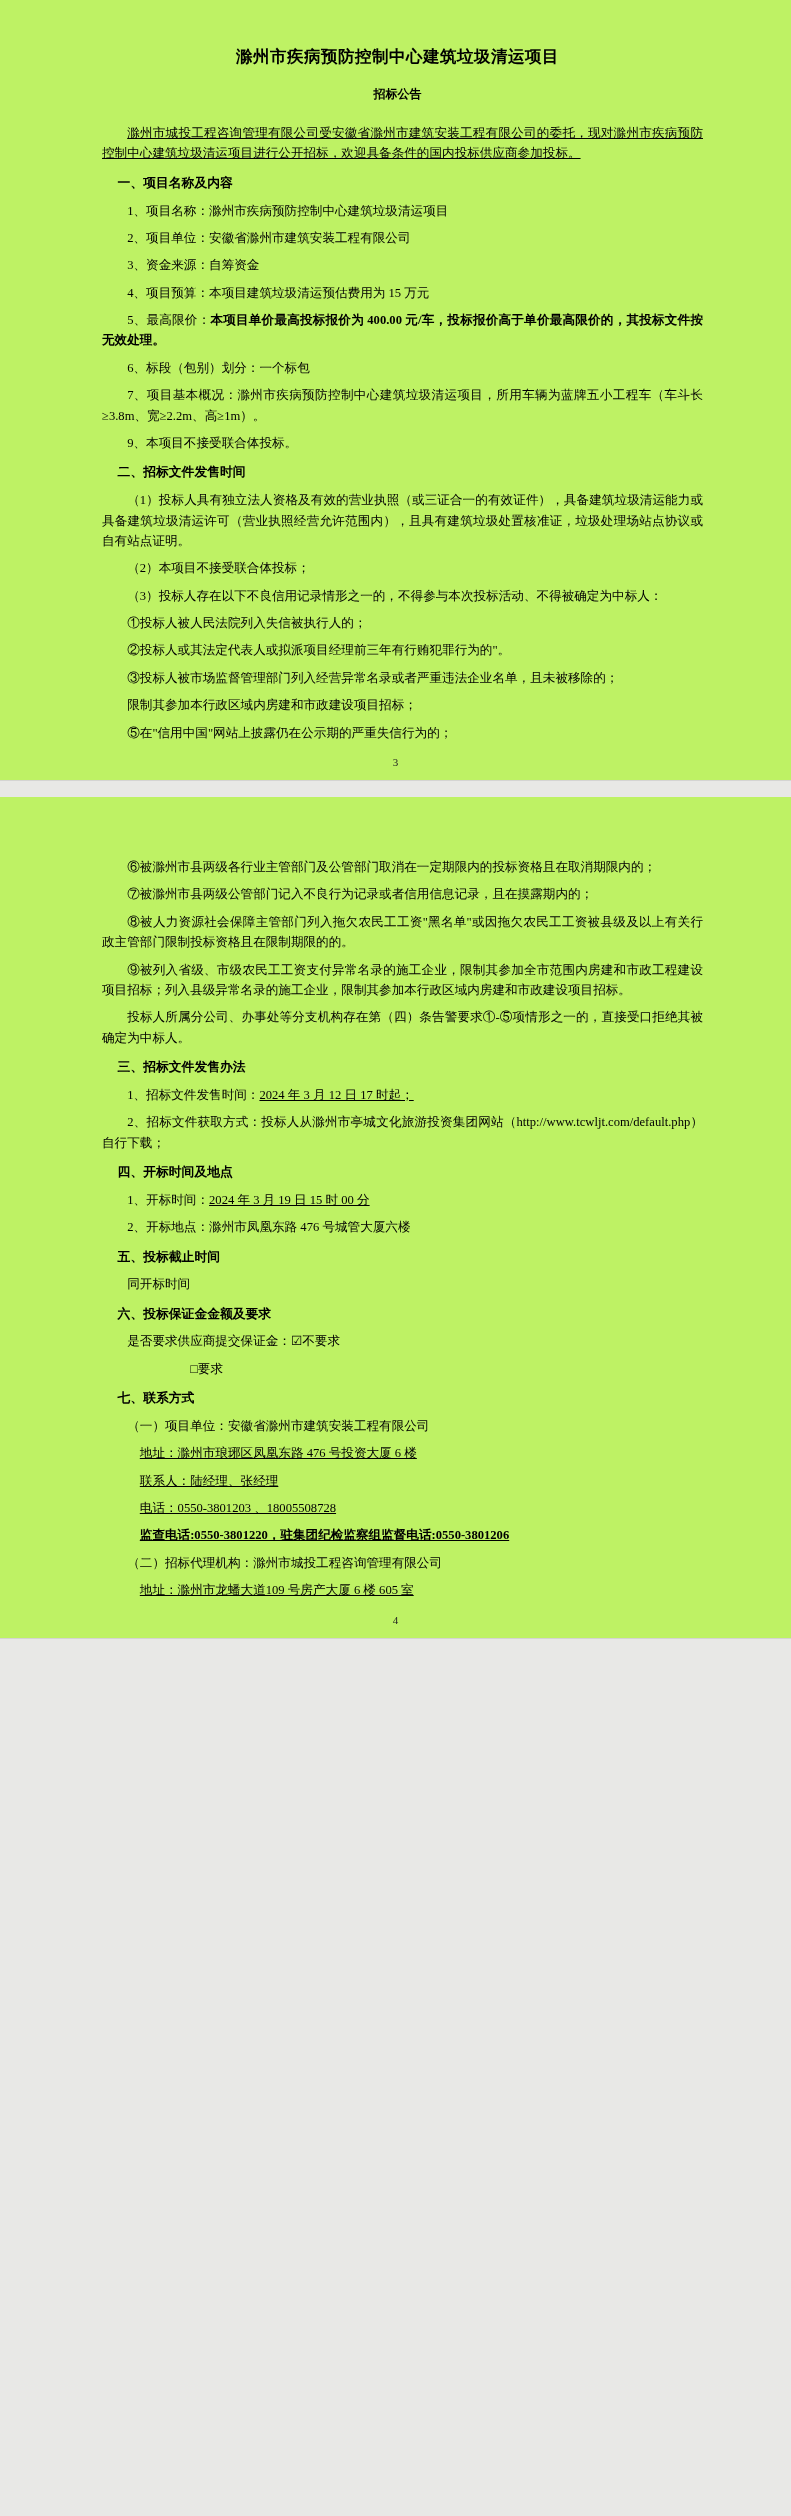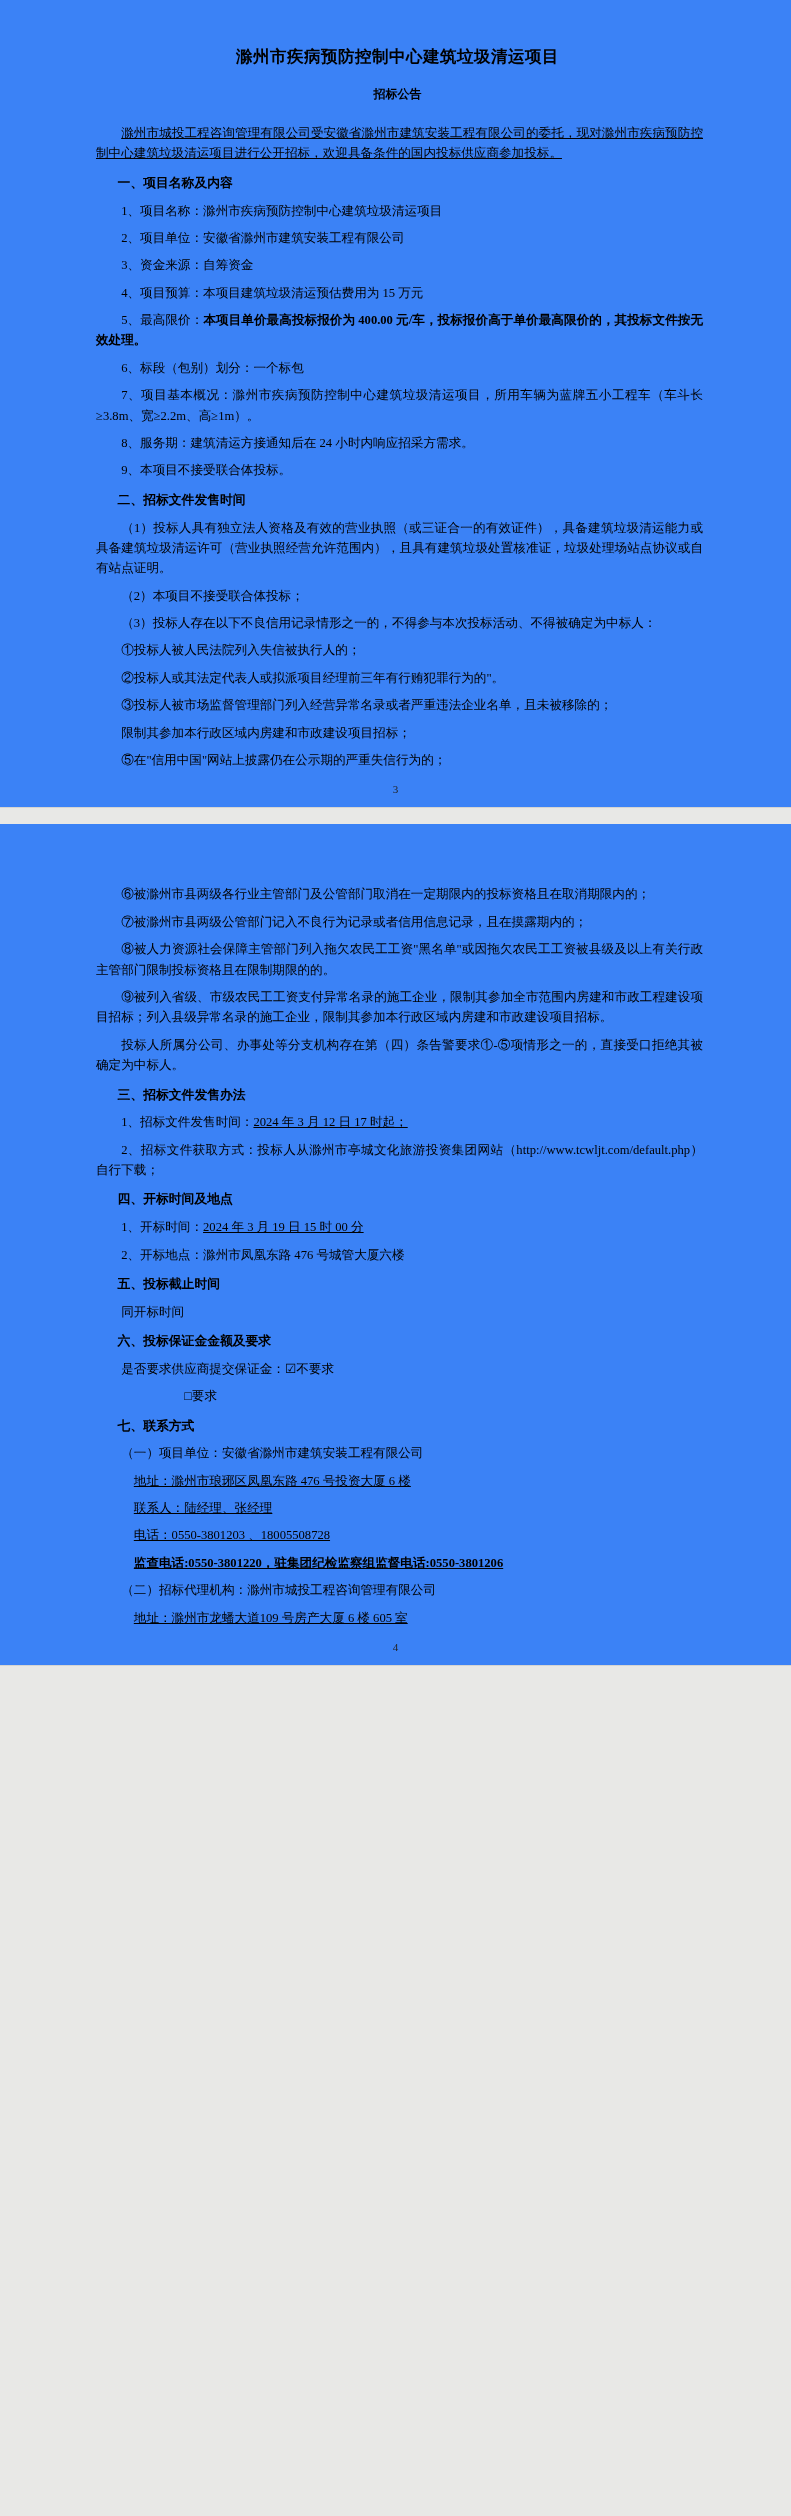--- a/index.html
+++ b/index.html
@@ -8,21 +8,21 @@
     background: #e8e8e6;
     font-family: "Liberation Serif", "DejaVu Serif", serif;
   }
   .viewport {
     width: 791px;
     margin: 0 auto;
     background: #e8e8e6;
   }
   .page {
     position: relative;
-    background: #3b82f6;
+    background: #bef264;
     width: 791px;
     box-sizing: border-box;
     padding: 46px 88px 30px 92px;
     margin-bottom: 16px;
     border-bottom: 1px solid #d4d4d2;
   }
   .page.p3 { min-height: 660px; }
   .page.p4 { min-height: 640px; }
   .page.p5 { min-height: 200px; padding-top: 90px; }
 
@@ -35,21 +35,21 @@
     color: #000;
   }
   .doc-subtitle {
     text-align: center;
     font-size: 12px;
     font-weight: bold;
     margin: 0 0 20px 0;
     color: #000;
   }
   p {
-    margin: 0 0 7px 4px;
+    margin: 0 0 7px 10px;
     font-size: 12.6px;
     line-height: 1.62;
     color: #000;
     text-align: justify;
   }
   .indent2 { text-indent: 2em; }
   .sec-head {
     font-weight: bold;
     text-indent: 2em;
     font-size: 12.8px;
@@ -83,21 +83,20 @@
     <p class="indent2 u">滁州市城投工程咨询管理有限公司受安徽省滁州市建筑安装工程有限公司的委托，现对滁州市疾病预防控制中心建筑垃圾清运项目进行公开招标，欢迎具备条件的国内投标供应商参加投标。</p>
 
     <p class="sec-head">一、项目名称及内容</p>
     <p class="item">1、项目名称：滁州市疾病预防控制中心建筑垃圾清运项目</p>
     <p class="item">2、项目单位：安徽省滁州市建筑安装工程有限公司</p>
     <p class="item">3、资金来源：自筹资金</p>
     <p class="item">4、项目预算：本项目建筑垃圾清运预估费用为 15 万元</p>
     <p class="item"><span>5、最高限价：</span><span class="bold">本项目单价最高投标报价为 400.00 元/车，投标报价高于单价最高限价的，其投标文件按无效处理。</span></p>
     <p class="item">6、标段（包别）划分：一个标包</p>
     <p class="item">7、项目基本概况：滁州市疾病预防控制中心建筑垃圾清运项目，所用车辆为蓝牌五小工程车（车斗长≥3.8m、宽≥2.2m、高≥1m）。</p>
-    <p class="item">8、服务期：建筑清运方接通知后在 24 小时内响应招采方需求。</p>
     <p class="item">9、本项目不接受联合体投标。</p>
 
     <p class="sec-head">二、招标文件发售时间</p>
     <p class="item">（1）投标人具有独立法人资格及有效的营业执照（或三证合一的有效证件），具备建筑垃圾清运能力或具备建筑垃圾清运许可（营业执照经营允许范围内），且具有建筑垃圾处置核准证，垃圾处理场站点协议或自有站点证明。</p>
     <p class="item">（2）本项目不接受联合体投标；</p>
     <p class="item">（3）投标人存在以下不良信用记录情形之一的，不得参与本次投标活动、不得被确定为中标人：</p>
     <p class="item">①投标人被人民法院列入失信被执行人的；</p>
     <p class="item">②投标人或其法定代表人或拟派项目经理前三年有行贿犯罪行为的"。</p>
     <p class="item">③投标人被市场监督管理部门列入经营异常名录或者严重违法企业名单，且未被移除的；</p>
     <p class="item">限制其参加本行政区域内房建和市政建设项目招标；</p>

